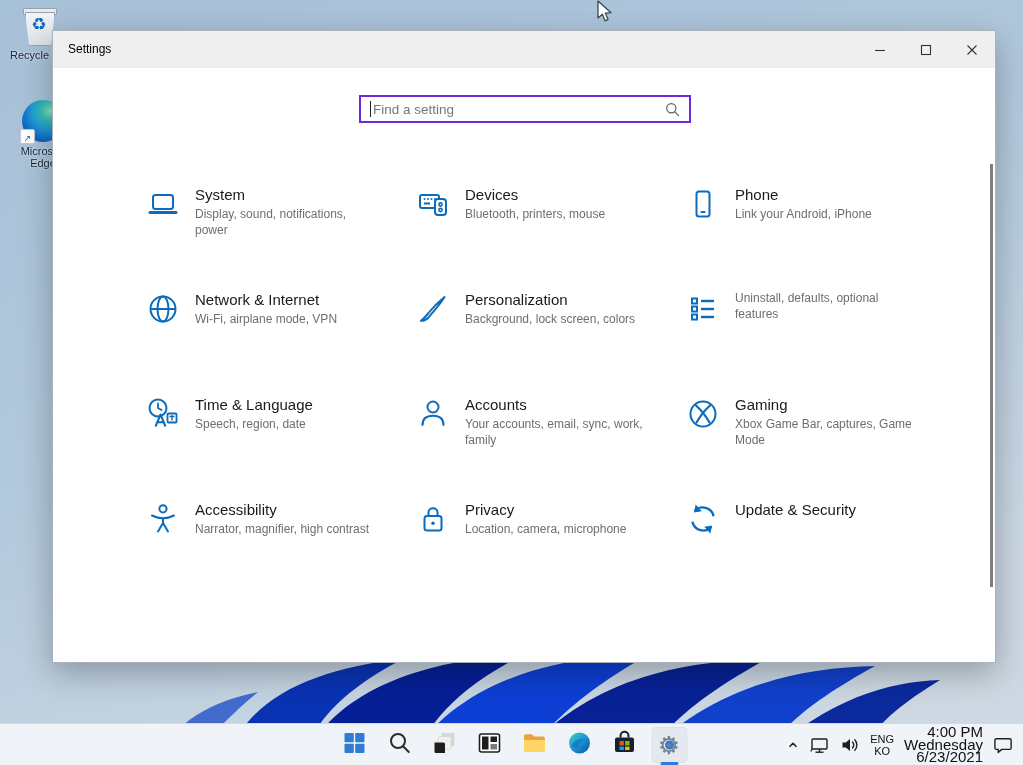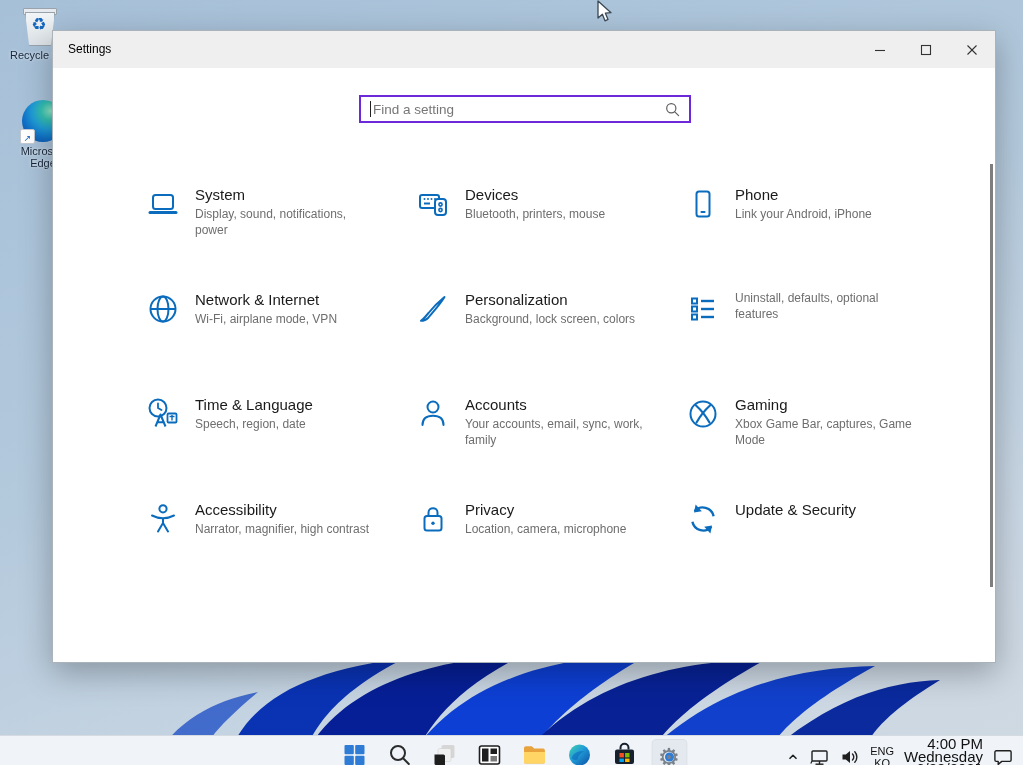--- a/index.html
+++ b/index.html
@@ -38,21 +38,21 @@
   
   #category-grid{position:absolute;left:93px;top:155px;display:grid;grid-template-columns:270px 270px 270px;row-gap:34px;}
   .tile{display:flex;gap:13px;min-height:71px;cursor:default;}
   .tile-icon{flex:none;width:36px;padding-top:1px;}
   .tile-icon svg{display:block;}
   .tile-title{font-size:15px;color:#1a1a1a;margin:0 0 4px;}
   .tile-desc{font-size:12px;color:#6e6e6e;line-height:1.32;max-width:185px;}
   
   #win-scrollbar{position:absolute;left:937px;top:133px;width:3px;height:423px;background:#7e7e7e;}
   
-  #taskbar{position:absolute;left:0;bottom:0;width:100%;height:30px;background:#f0f4f9;border-top:1px solid rgba(120,130,140,.22);z-index:10;box-sizing:border-box;}
+  #taskbar{position:absolute;left:0;bottom:0;width:100%;height:42px;background:#f0f4f9;border-top:1px solid rgba(120,130,140,.22);z-index:10;box-sizing:border-box;}
   #taskbar-items{position:absolute;left:50%;transform:translateX(-50%);top:3px;display:flex;gap:9px;}
   .tb-item{position:relative;width:36px;height:36px;display:flex;align-items:center;justify-content:center;border-radius:5px;}
   .tb-item.active{background:#e4e9f0;box-shadow:inset 0 0 0 1px rgba(0,0,0,.04);}
   .tb-item.active::after{content:"";position:absolute;bottom:-2px;left:50%;transform:translateX(-50%);width:18px;height:3px;border-radius:2px;background:#2e7cd6;}
   .gear-wrap{position:relative;width:26px;height:26px;display:flex;align-items:center;justify-content:center;}
   .gear-dot{position:absolute;left:50%;top:50%;transform:translate(-50%,-50%);width:9px;height:9px;border-radius:50%;background:#2e7cd6;}
   .gear-glyph{position:relative;line-height:1;}
   .gear-glyph::before{content:"⚙";font-family:"DejaVu Sans",sans-serif;font-size:25px;color:#79818a;}
   #tb-right{position:absolute;right:10px;top:0;height:42px;display:flex;align-items:center;gap:10px;}
   .tray-ic{display:flex;align-items:center;justify-content:center;}

